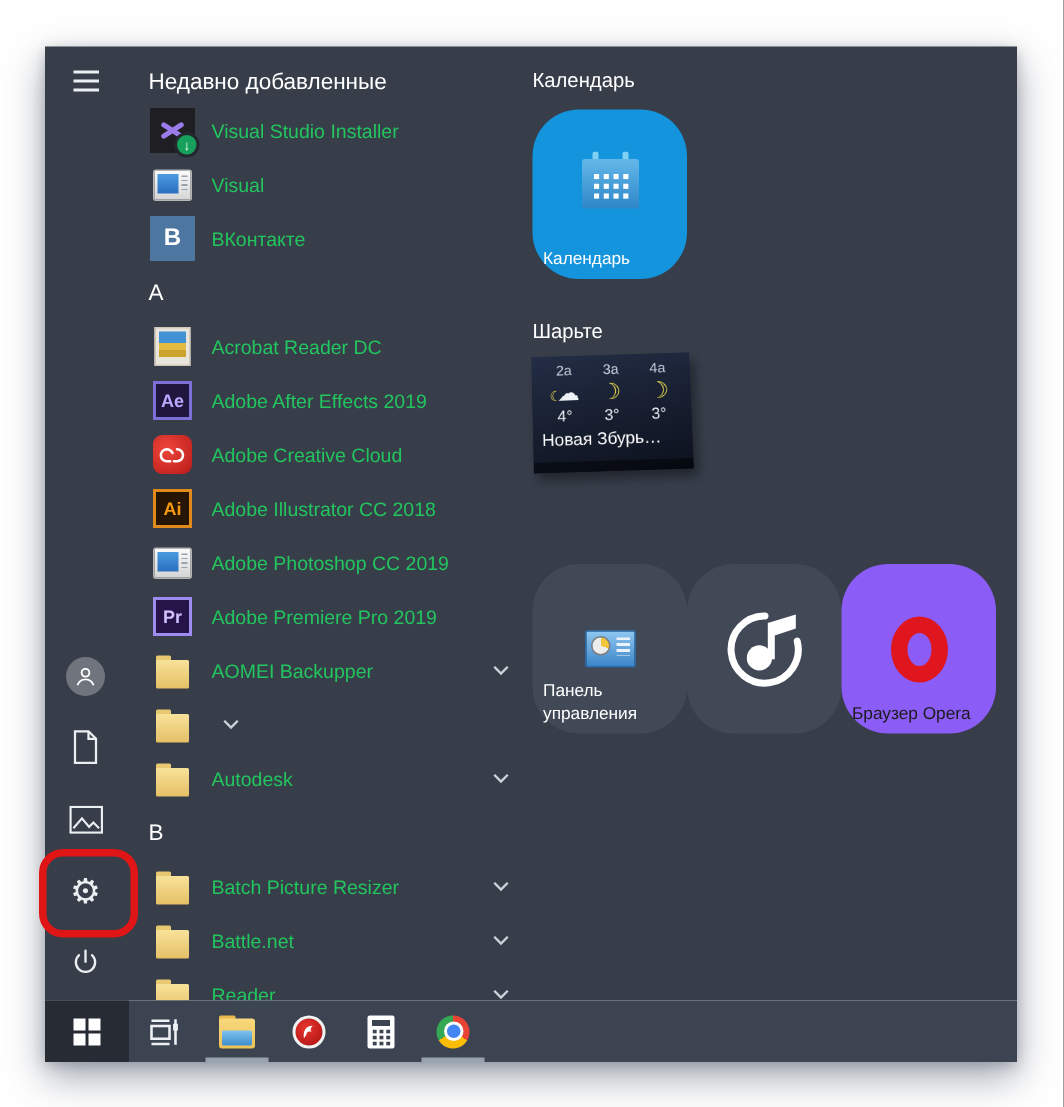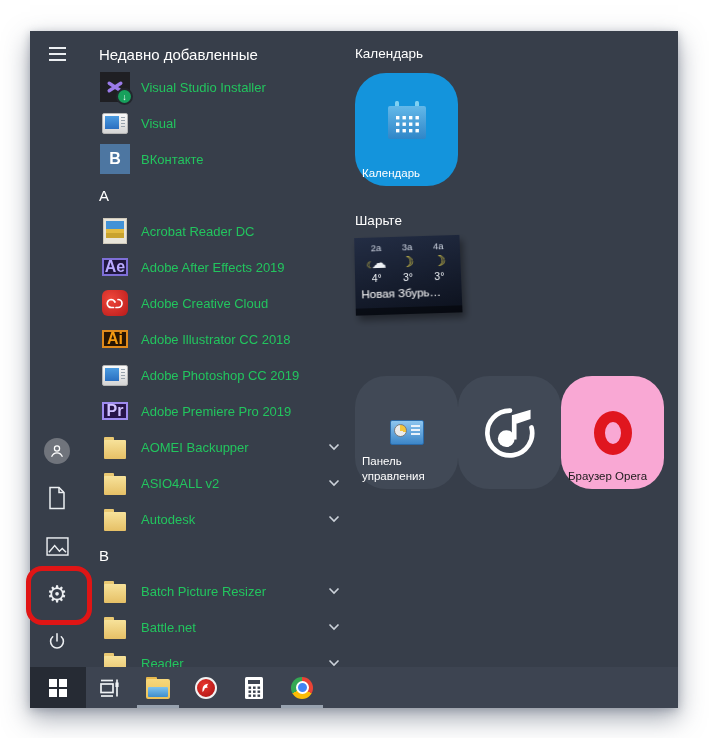--- a/index.html
+++ b/index.html
@@ -40,33 +40,33 @@
   .folder .bdy{position:absolute;top:5px;left:0;width:22px;height:19px;background:linear-gradient(#f7e29a,#e6c066);border-radius:1px;}
   .vsq{width:30px;height:30px;background:#1f1f23;display:flex;align-items:center;justify-content:center;position:relative;}
   .vsq .badge{position:absolute;right:-3px;bottom:-3px;width:13px;height:13px;background:#17a05c;border-radius:50%;
     color:#fff;font-size:9px;font-style:normal;display:flex;align-items:center;justify-content:center;border:2px solid #23272e;}
   .winic{width:24px;height:19px;background:linear-gradient(#fafafa,#d5d5d5);border:1px solid #b5b5b5;border-radius:2px;position:relative;}
   .winic .scr{position:absolute;left:2px;top:2px;width:14px;height:13px;background:linear-gradient(#4b9be0,#2a6fc0);}
   .winic .side{position:absolute;right:2px;top:3px;width:4px;height:11px;background:repeating-linear-gradient(#99a3ad 0 1px,transparent 1px 3px);}
   .vk{width:30px;height:30px;background:#4d76a1;color:#fff;font-weight:bold;font-size:16px;display:flex;align-items:center;justify-content:center;}
   .photo{width:24px;height:26px;background:#e9e5da;border:1px solid #cfc9ba;box-sizing:border-box;display:flex;justify-content:center;padding-top:2px;}
   .photo i{width:18px;height:17px;display:block;background:linear-gradient(180deg,#4292d6 0 45%,#e3bb40 45% 72%,#c9a32e 72% 100%);}
-  .adsq{width:26px;height:18px;box-sizing:border-box;display:flex;align-items:center;justify-content:center;font-weight:bold;font-size:16px;border:2px solid;}
+  .adsq{width:26px;height:26px;box-sizing:border-box;display:flex;align-items:center;justify-content:center;font-weight:bold;font-size:12px;border:2px solid;}
   .adsq.ae{background:#20173f;border-color:#7e6fd8;color:#b9aaff;}
   .adsq.ai{background:#271503;border-color:#e08a1c;color:#f59a10;}
   .adsq.pr{background:#261449;border-color:#9f8cf0;color:#cfc0ff;}
   .ccq{width:26px;height:26px;border-radius:6px;background:radial-gradient(circle at 35% 35%,#ef463a,#b81a1a);display:flex;align-items:center;justify-content:center;}
 
   
   .tiles{position:absolute;left:325px;top:0;right:0;height:100%;padding-top:10px;box-sizing:border-box;}
   .group-h{height:24px;display:flex;align-items:center;font-size:13.5px;color:#ffffff;}
   .tile{width:103px;height:113px;position:relative;flex:0 0 103px;border-radius:31px;}
   .tile.blue{background:#1494dc;}
   .tile.gray{background:#414956;}
-  .tile.white{background:#f9a8d4;}
+  .tile.white{background:#8b5cf6;}
   .tile-label{position:absolute;left:7px;bottom:5px;font-size:11.5px;color:#fff;line-height:1.3;max-width:92px;}
   .tile.white .tile-label{color:#1b1b1b;}
   .tile-center{position:absolute;inset:0;display:flex;align-items:center;justify-content:center;}
   .tile-center.raised{padding-bottom:16px;}
   .cal-tile{margin-top:8px;}
   .g2{margin-top:22px;}
   .tile-row{display:flex;margin-top:62px;}
   .opic{width:38px;height:44px;border:11px solid #e0161f;border-radius:50%;box-sizing:border-box;}
   .cpic{width:32px;height:23px;background:linear-gradient(#8ec6f0,#3c86c8);border:1px solid #2a6aa8;border-radius:2px;position:relative;}
   .cpic .pie{position:absolute;left:3px;top:3px;width:13px;height:13px;border-radius:50%;box-sizing:border-box;
@@ -270,21 +270,20 @@
         </div>
         <div class="app-row">
           <span class="app-ic">
             <span class="fc">
               <span class="folder">
                 <span class="tab"></span>
                 <span class="bdy"></span>
               </span>
             </span>
           </span>
-          <span class="app-label">ASIO4ALL v2</span>
           <span class="chev">
             <svg width="12" height="8" viewBox="0 0 12 8">
               <path d="M1.5 1.5 6 6 10.5 1.5" fill="none" stroke="#ccd2da" stroke-width="1.6"></path>
             </svg>
           </span>
         </div>
         <div class="app-row">
           <span class="app-ic">
             <span class="fc">
               <span class="folder">

